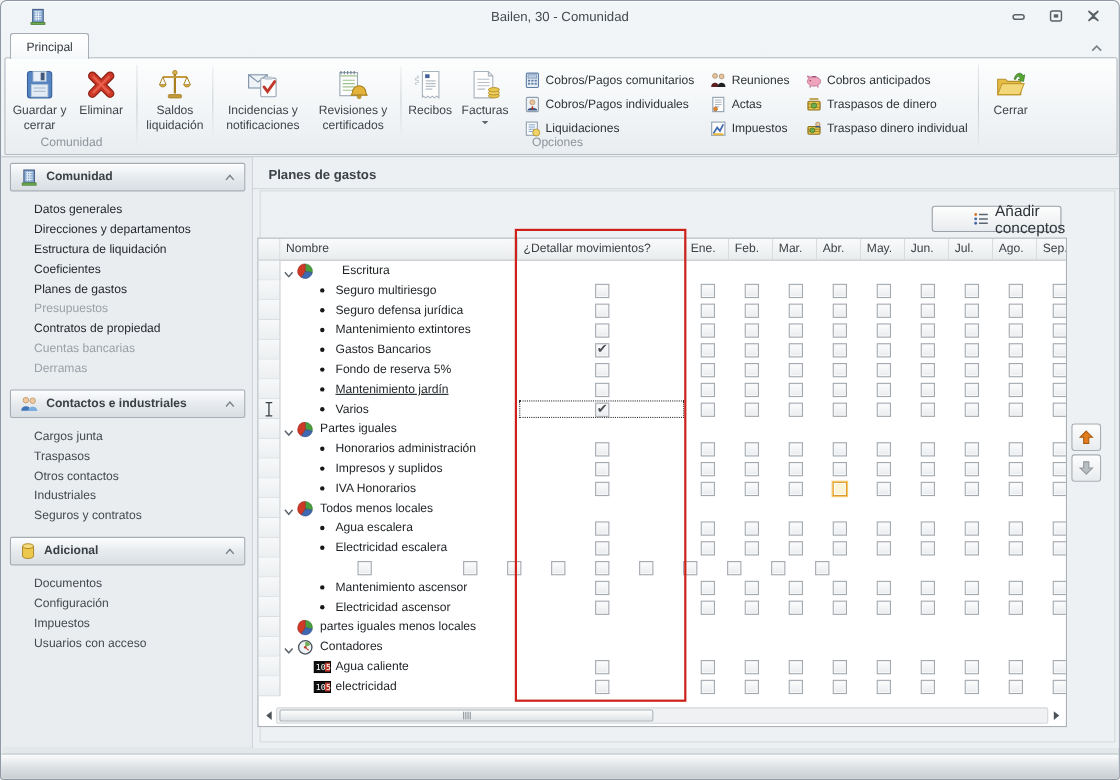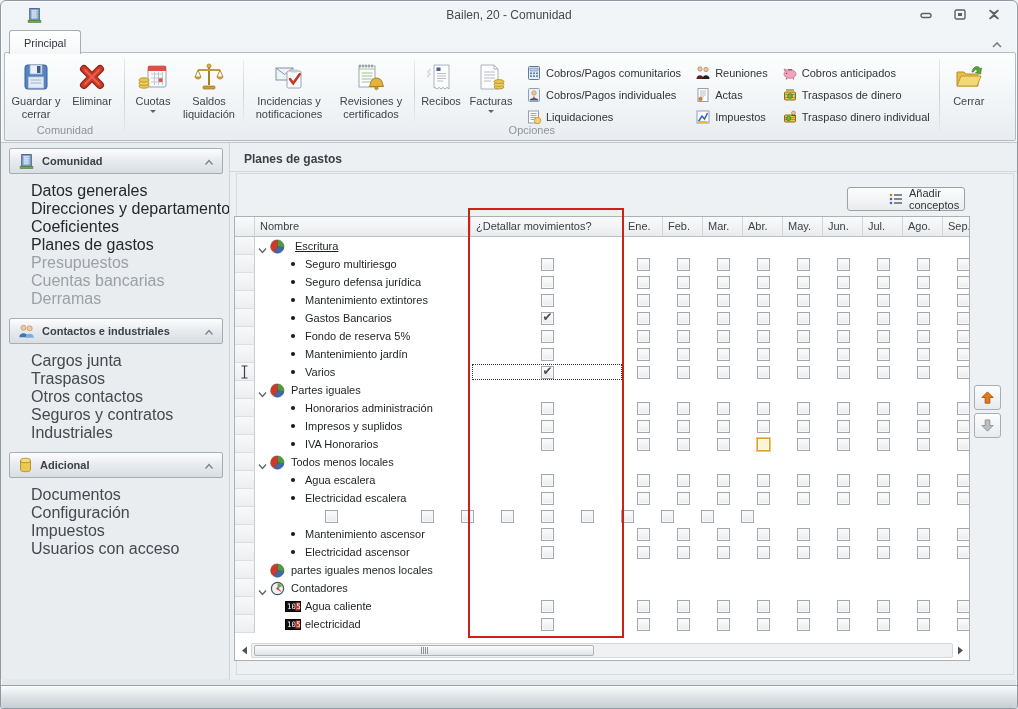--- a/index.html
+++ b/index.html
@@ -36,30 +36,30 @@
   .rib-small { display:flex; align-items:center; gap:4px; height:21px; padding:0 4px; border-radius:3px; font-size:11px; color:#2e3438; white-space:nowrap; }
   .ic { display:inline-flex; align-items:center; justify-content:flex-end; }
   
   .workspace { position:absolute; left:0; top:141px; width:100%; height:537px; background:#e9edf0; border-top:1px solid #c2c8cd; }
   
   .sidebar { position:absolute; left:6px; top:5px; width:218px; height:528px; }
   .side-header { height:26px; margin:0 2px 8px 2px; background:linear-gradient(#fdfdfe,#e7ebee 50%,#d9dee3);
     border:1px solid #a6adb4; border-radius:2px; display:flex; align-items:center; padding:0 8px; }
   .side-header .t { font-size:11px; font-weight:bold; color:#3a4045; margin-left:7px; flex:1; }
   .side-items { margin-bottom:10px; }
-  .side-item { height:18px; line-height:18px; padding-left:24px; font-size:16px; white-space:nowrap; }
+  .side-item { height:18px; line-height:18px; padding-left:24px; font-size:11px; white-space:nowrap; }
   .tone-dark { color:#24282c; } .tone-dim { color:#9aa1a7; } .tone-red { color:#e23d2a; } .tone-mid { color:#43494e; }
   
   .content { position:absolute; left:228px; top:0; width:790px; height:537px; border-left:1px solid #cdd3d8; background:#edf0f2; }
   .content-title { position:absolute; left:14px; top:9px; font-size:12px; font-weight:bold; color:#3b4147; }
   .content-hr { position:absolute; left:0; top:28px; width:100%; height:1px; background:#d2d7db; }
   .content-panel { position:absolute; left:6px; top:30px; width:778px; height:502px; border:1px solid #d5dade; background:#eef1f3; }
   .add-btn { position:absolute; left:617px; top:44px; width:118px; height:24px; background:linear-gradient(#fdfdfd,#e9ecef);
     border:1px solid #9aa1a8; border-radius:3px; display:flex; align-items:center; justify-content:center; gap:6px;
-    font-size:11px; color:#2e3438;padding-left:41px; }
+    font-size:14px; color:#2e3438;padding-left:41px; }
   
   .grid { position:absolute; left:4px; top:73px; width:736px; height:445px; background:#ffffff; border:1px solid #aab0b6; overflow:hidden; }
   .gh { display:flex; height:20px; }
   .hcell { background:linear-gradient(#f9fafb,#e9eced); border-right:1px solid #cfd4d8; border-bottom:1px solid #b9bfc4;
     font-size:11px; color:#3c4146; line-height:19px; padding-left:5px; overflow:hidden; white-space:nowrap; flex:none; }
   .c-gut { width:20px; } .c-name { width:216px; } .c-det { width:152px; } .c-mon { width:40px; }
   .gr { display:flex; height:18px; }
   .gut { width:20px; background:linear-gradient(#f7f8f9,#eceff1); border-right:1px solid #c8cdd1; border-bottom:1px solid #dadee1;
     flex:none; display:flex; align-items:center; justify-content:center; }
   .name-cell { width:216px; flex:none; position:relative; font-size:11px; color:#1d2124; line-height:18px; white-space:nowrap; overflow:hidden; }
@@ -94,21 +94,21 @@
 <div class="window">
 
   <div class="titlebar">
     <span class="title-icon ic" id="title-icon-slot">
         <svg width="17" height="17" viewBox="0 0 16 16">
           <rect x="3.5" y="1.5" width="9" height="11" fill="#86a9d2" stroke="#49648b"></rect>
           <path d="M5 3.5 h6 M5 5.5 h6 M5 7.5 h6 M5 9.5 h6 M6.5 3 v8 M8.5 3 v8" stroke="#e8eef6" stroke-width="0.8"></path>
           <rect x="2" y="12.5" width="12" height="2" fill="#6daa4c" stroke="#4c7b33" stroke-width="0.6"></rect>
         </svg>
       </span>
-    <div class="title-text">Bailen, 20 - Comunidad</div>
+    <div class="title-text">Bailen, 30 - Comunidad</div>
     <div class="win-controls">
       <span class="win-btn">
         <svg width="12" height="10" viewBox="0 0 12 10">
             <rect x="1" y="3.5" width="10" height="4" rx="2" fill="none" stroke="#5a6268" stroke-width="1.4"></rect>
           </svg>
       </span>
       <span class="win-btn">
         <svg width="12" height="11" viewBox="0 0 12 11">
             <rect x="1" y="1" width="10" height="9" rx="1.5" fill="none" stroke="#5a6268" stroke-width="1.4"></rect>
             <rect x="4" y="4" width="4" height="3" fill="#5a6268"></rect>
@@ -155,35 +155,20 @@
               </svg>
             </span>
             <div class="lbl">Eliminar</div>
           </div>
         </div>
         <div class="rib-caption">Comunidad</div>
       </div>
       <div class="rib-divider"></div>
       <div class="rib-group">
         <div class="rib-items">
-          <div class="rib-big" style="width: 50px;">
-            <span class="ic">
-              <svg width="32" height="32" viewBox="0 0 32 32">
-                <rect x="11" y="5" width="18" height="21" rx="1.5" fill="#f7fafc" stroke="#8fa3b8"></rect>
-                <rect x="11" y="5" width="18" height="5" fill="#d95345"></rect>
-                <path d="M14 13 h12 M14 17 h12 M14 21 h12 M17.5 11 v13 M21.5 11 v13 M25.5 11 v13" stroke="#b9c4cf" stroke-width="0.9"></path>
-                <rect x="21.8" y="17.3" width="3.6" height="3.6" fill="#d95345"></rect>
-                <ellipse cx="7" cy="25" rx="5" ry="2.2" fill="#e9c64e" stroke="#b08c26" stroke-width="0.8"></ellipse>
-                <ellipse cx="7" cy="22" rx="5" ry="2.2" fill="#f0d36a" stroke="#b08c26" stroke-width="0.8"></ellipse>
-                <ellipse cx="7" cy="19" rx="5" ry="2.2" fill="#e9c64e" stroke="#b08c26" stroke-width="0.8"></ellipse>
-              </svg>
-            </span>
-            <div class="lbl">Cuotas</div>
-            <div class="caret"></div>
-          </div>
           <div class="rib-big" style="width: 62px;">
             <span class="ic">
               <svg width="32" height="32" viewBox="0 0 32 32">
                 <path d="M16 6 V24" stroke="#a9801f" stroke-width="2"></path>
                 <circle cx="16" cy="5" r="2" fill="#d9b04c" stroke="#a9801f" stroke-width="0.8"></circle>
                 <path d="M5 9 H27" stroke="#c49a3f" stroke-width="1.8"></path>
                 <path d="M5 9 L2 16 M5 9 L8 16" stroke="#a9801f" stroke-width="0.9"></path>
                 <path d="M2 16 A3.2 3.2 0 0 0 8 16 Z" fill="#d9b04c" stroke="#a9801f" stroke-width="0.8"></path>
                 <path d="M27 9 L24 16 M27 9 L30 16" stroke="#a9801f" stroke-width="0.9"></path>
                 <path d="M24 16 A3.2 3.2 0 0 0 30 16 Z" fill="#d9b04c" stroke="#a9801f" stroke-width="0.8"></path>
@@ -385,23 +370,25 @@
             </svg>
           </span>
           <span class="t">Comunidad</span>
           <span><svg width="10" height="7" viewBox="0 0 10 7">
               <path d="M1.5 5.5 L5 1.5 L8.5 5.5" fill="none" stroke="#7a828a" stroke-width="1.3"></path>
             </svg></span>
         </div>
         <div class="side-items">
           <div class="side-item tone-dark">Datos generales</div>
           <div class="side-item tone-dark">Direcciones y departamentos</div>
+          <div class="side-item tone-dark">Estructura de liquidación</div>
           <div class="side-item tone-dark">Coeficientes</div>
           <div class="side-item tone-dark">Planes de gastos</div>
           <div class="side-item tone-dim">Presupuestos</div>
+          <div class="side-item tone-dark">Contratos de propiedad</div>
           <div class="side-item tone-dim">Cuentas bancarias</div>
           <div class="side-item tone-dim">Derramas</div>
         </div>
         <div class="side-header">
           <span class="ic">
             <svg width="17" height="17" viewBox="0 0 16 16">
               <circle cx="5.2" cy="4.5" r="2.4" fill="#f0c9a0" stroke="#a87f4f" stroke-width="0.5"></circle>
               <path d="M1.2 13.5 c0 -5 8 -5 8 0 Z" fill="#3f74b5"></path>
               <circle cx="11" cy="5" r="2.4" fill="#f0c9a0" stroke="#a87f4f" stroke-width="0.5"></circle>
               <path d="M7 13.8 c0 -5 8 -5 8 0 Z" fill="#79aede"></path>
@@ -409,22 +396,22 @@
           </span>
           <span class="t">Contactos e industriales</span>
           <span><svg width="10" height="7" viewBox="0 0 10 7">
               <path d="M1.5 5.5 L5 1.5 L8.5 5.5" fill="none" stroke="#7a828a" stroke-width="1.3"></path>
             </svg></span>
         </div>
         <div class="side-items">
           <div class="side-item tone-mid">Cargos junta</div>
           <div class="side-item tone-mid">Traspasos</div>
           <div class="side-item tone-mid">Otros contactos</div>
+          <div class="side-item tone-mid">Industriales</div>
           <div class="side-item tone-mid">Seguros y contratos</div>
-          <div class="side-item tone-mid">Industriales</div>
         </div>
         <div class="side-header">
           <span class="ic">
             <svg width="15" height="16" viewBox="0 0 14 16">
               <path d="M2 3.5 v9 a5 2.2 0 0 0 10 0 v-9" fill="#ecc84f" stroke="#a9801f" stroke-width="0.8"></path>
               <ellipse cx="7" cy="3.5" rx="5" ry="2.2" fill="#f5dd7e" stroke="#a9801f" stroke-width="0.8"></ellipse>
             </svg>
           </span>
           <span class="t">Adicional</span>
           <span><svg width="10" height="7" viewBox="0 0 10 7">
@@ -475,21 +462,21 @@
             <div class="gr">
               <div class="gut"></div>
               <div class="name-cell"><span class="exp"><svg width="9" height="7" viewBox="0 0 9 7">
                     <path d="M1 1.5 L4.5 5.5 L8 1.5" fill="none" stroke="#5f6870" stroke-width="1.4"></path>
                   </svg></span><span class="ic tree-ic" style="left: 15px;">
                   <svg width="15" height="15" viewBox="0 0 16 16">
                     <path d="M8 8 L8 1 A7 7 0 0 1 14.8 9.5 Z" fill="#4a9e3f" stroke="#2f6e28" stroke-width="0.5"></path>
                     <path d="M8 8 L14.8 9.5 A7 7 0 0 1 4 13.9 Z" fill="#3f68b0" stroke="#2a477c" stroke-width="0.5"></path>
                     <path d="M8 8 L4 13.9 A7 7 0 0 1 8 1 Z" fill="#cf3a28" stroke="#8f2317" stroke-width="0.5"></path>
                   </svg>
-                </span><span style="margin-left: 40px; text-decoration: underline;">Escritura</span></div>
+                </span><span style="margin-left: 56px;">Escritura</span></div>
               <div class="det-cell"></div>
               <div class="mon-cell"></div>
               <div class="mon-cell"></div>
               <div class="mon-cell"></div>
               <div class="mon-cell"></div>
               <div class="mon-cell"></div>
               <div class="mon-cell"></div>
               <div class="mon-cell"></div>
               <div class="mon-cell"></div>
               <div class="mon-cell"></div>
@@ -659,21 +646,21 @@
               </div>
               <div class="mon-cell">
                 <span class="cb"></span>
               </div>
               <div class="mon-cell">
                 <span class="cb"></span>
               </div>
             </div>
             <div class="gr">
               <div class="gut"></div>
-              <div class="name-cell"><span class="bullet"></span><span style="margin-left: 50px;">Mantenimiento jardín</span></div>
+              <div class="name-cell"><span class="bullet"></span><span style="margin-left: 50px; text-decoration: underline;">Mantenimiento jardín</span></div>
               <div class="det-cell">
                 <span class="cb"></span>
               </div>
               <div class="mon-cell">
                 <span class="cb"></span>
               </div>
               <div class="mon-cell">
                 <span class="cb"></span>
               </div>
               <div class="mon-cell">

